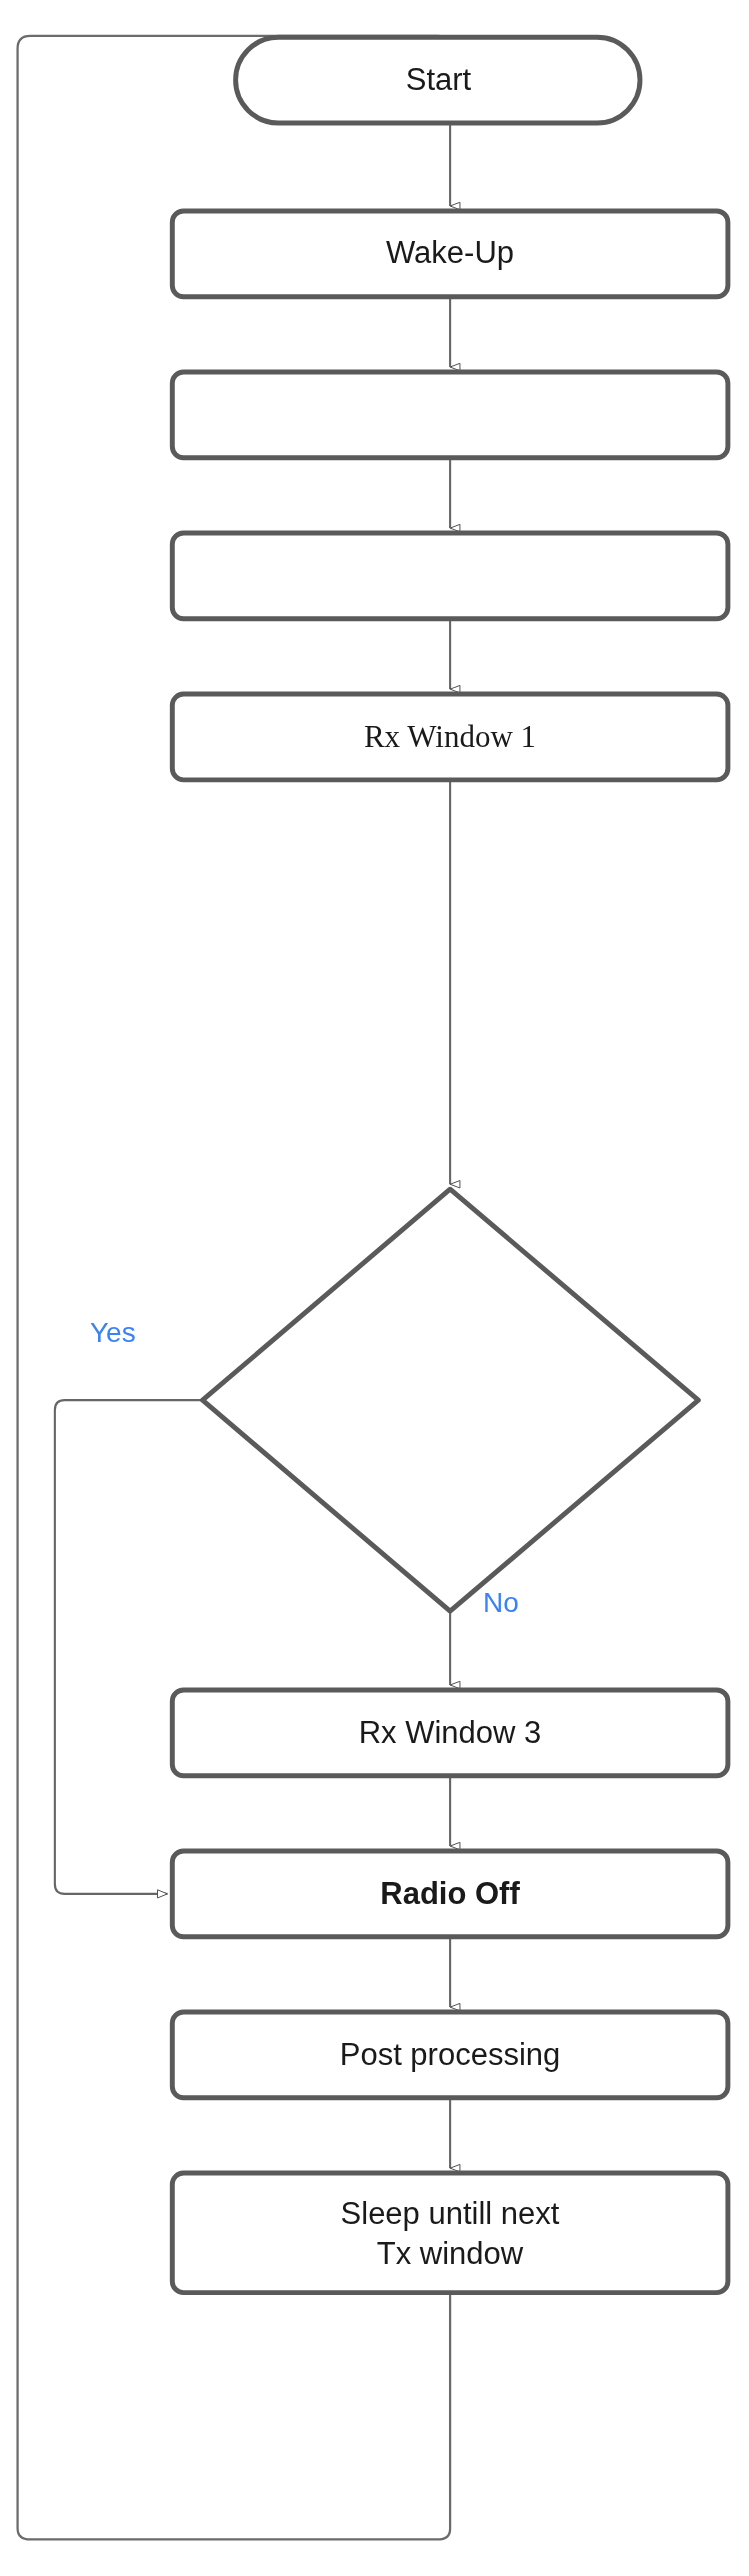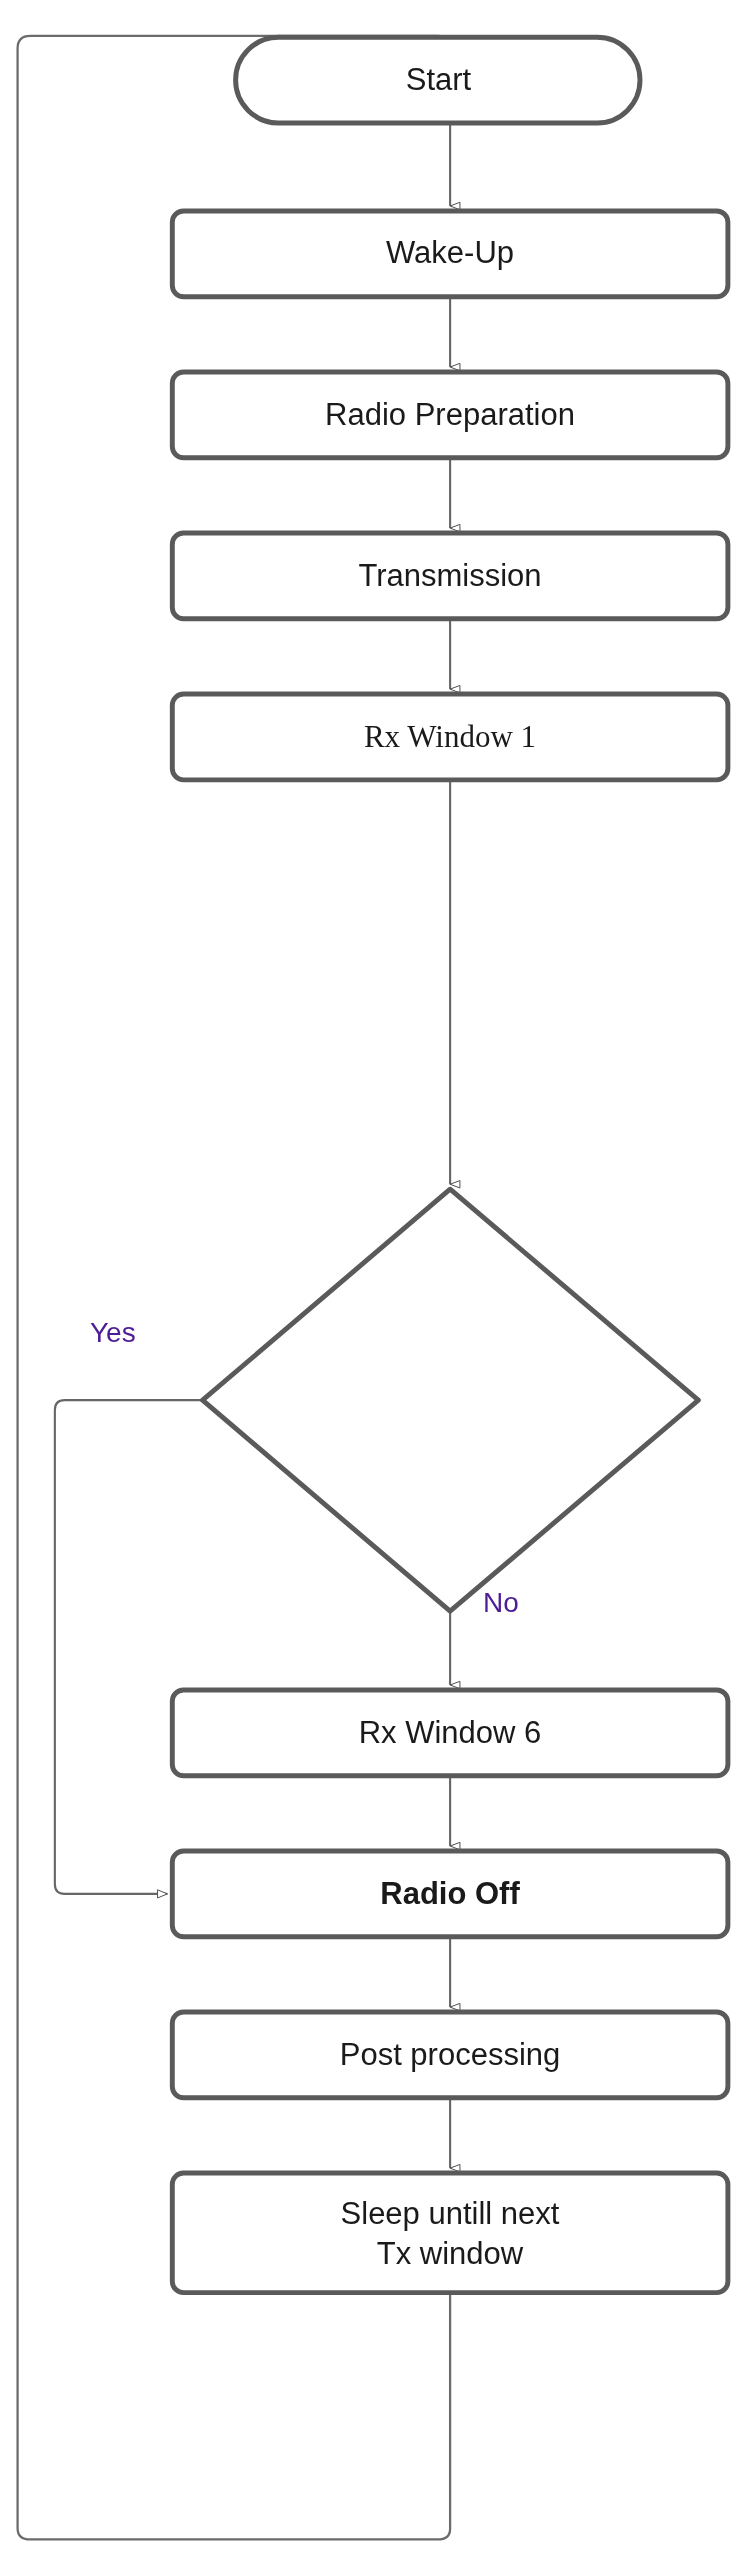--- a/index.html
+++ b/index.html
@@ -34,21 +34,21 @@
     color: #1a1a1a;
     font-family: "Liberation Sans", sans-serif;
     font-size: 31px;
     line-height: 1.18;
     letter-spacing: 0px;
     pointer-events: none;
     white-space: pre-line;
   }
   .edge-label {
     position: absolute;
-    color: #4c1d95;
+    color: #3b82f6;
     font-family: "Liberation Sans", sans-serif;
     font-size: 28px;
     line-height: 1;
     white-space: nowrap;
   }
 </style>
 </head>
 <body>
 
 <div id="canvas">
@@ -160,28 +160,26 @@
 
     <g>
       <rect x="245" y="3089" width="790" height="170" rx="16" ry="16" fill="#ffffff" stroke="#5a5a5a" stroke-width="7"></rect>
     </g>
   </svg>
 
   <div class="node-label" style="left:236px; top:37px; width:405px; height:86px;">Start</div>
 
   <div class="node-label" style="left:172px; top:210px; width:556px; height:86px;">Wake-Up</div>
 
-  <div class="node-label" style="left:172px; top:372px; width:556px; height:86px;">Radio Preparation</div>
 
-  <div class="node-label" style="left:172px; top:533px; width:556px; height:86px;">Transmission</div>
 
   <div class="node-label" style="left:172px; top:694px; width:556px; height:86px;font-family:Liberation Serif, serif;">Rx Window 1</div>
 
 
-  <div class="node-label" style="left:172px; top:1690px; width:556px; height:86px;">Rx Window 6</div>
+  <div class="node-label" style="left:172px; top:1690px; width:556px; height:86px;">Rx Window 3</div>
 
   <div class="node-label" style="left:172px; top:1851px; width:556px; height:86px;font-weight:bold;">Radio Off</div>
 
   <div class="node-label" style="left:172px; top:2174px; width:556px; height:120px; line-height:1.28;">Sleep untill next
 Tx window</div>
 
   <div class="node-label" style="left:172px; top:2012px; width:556px; height:86px;">Post processing</div>
 
   <div class="edge-label" style="left:90px; top:1319px;">Yes</div>
 

